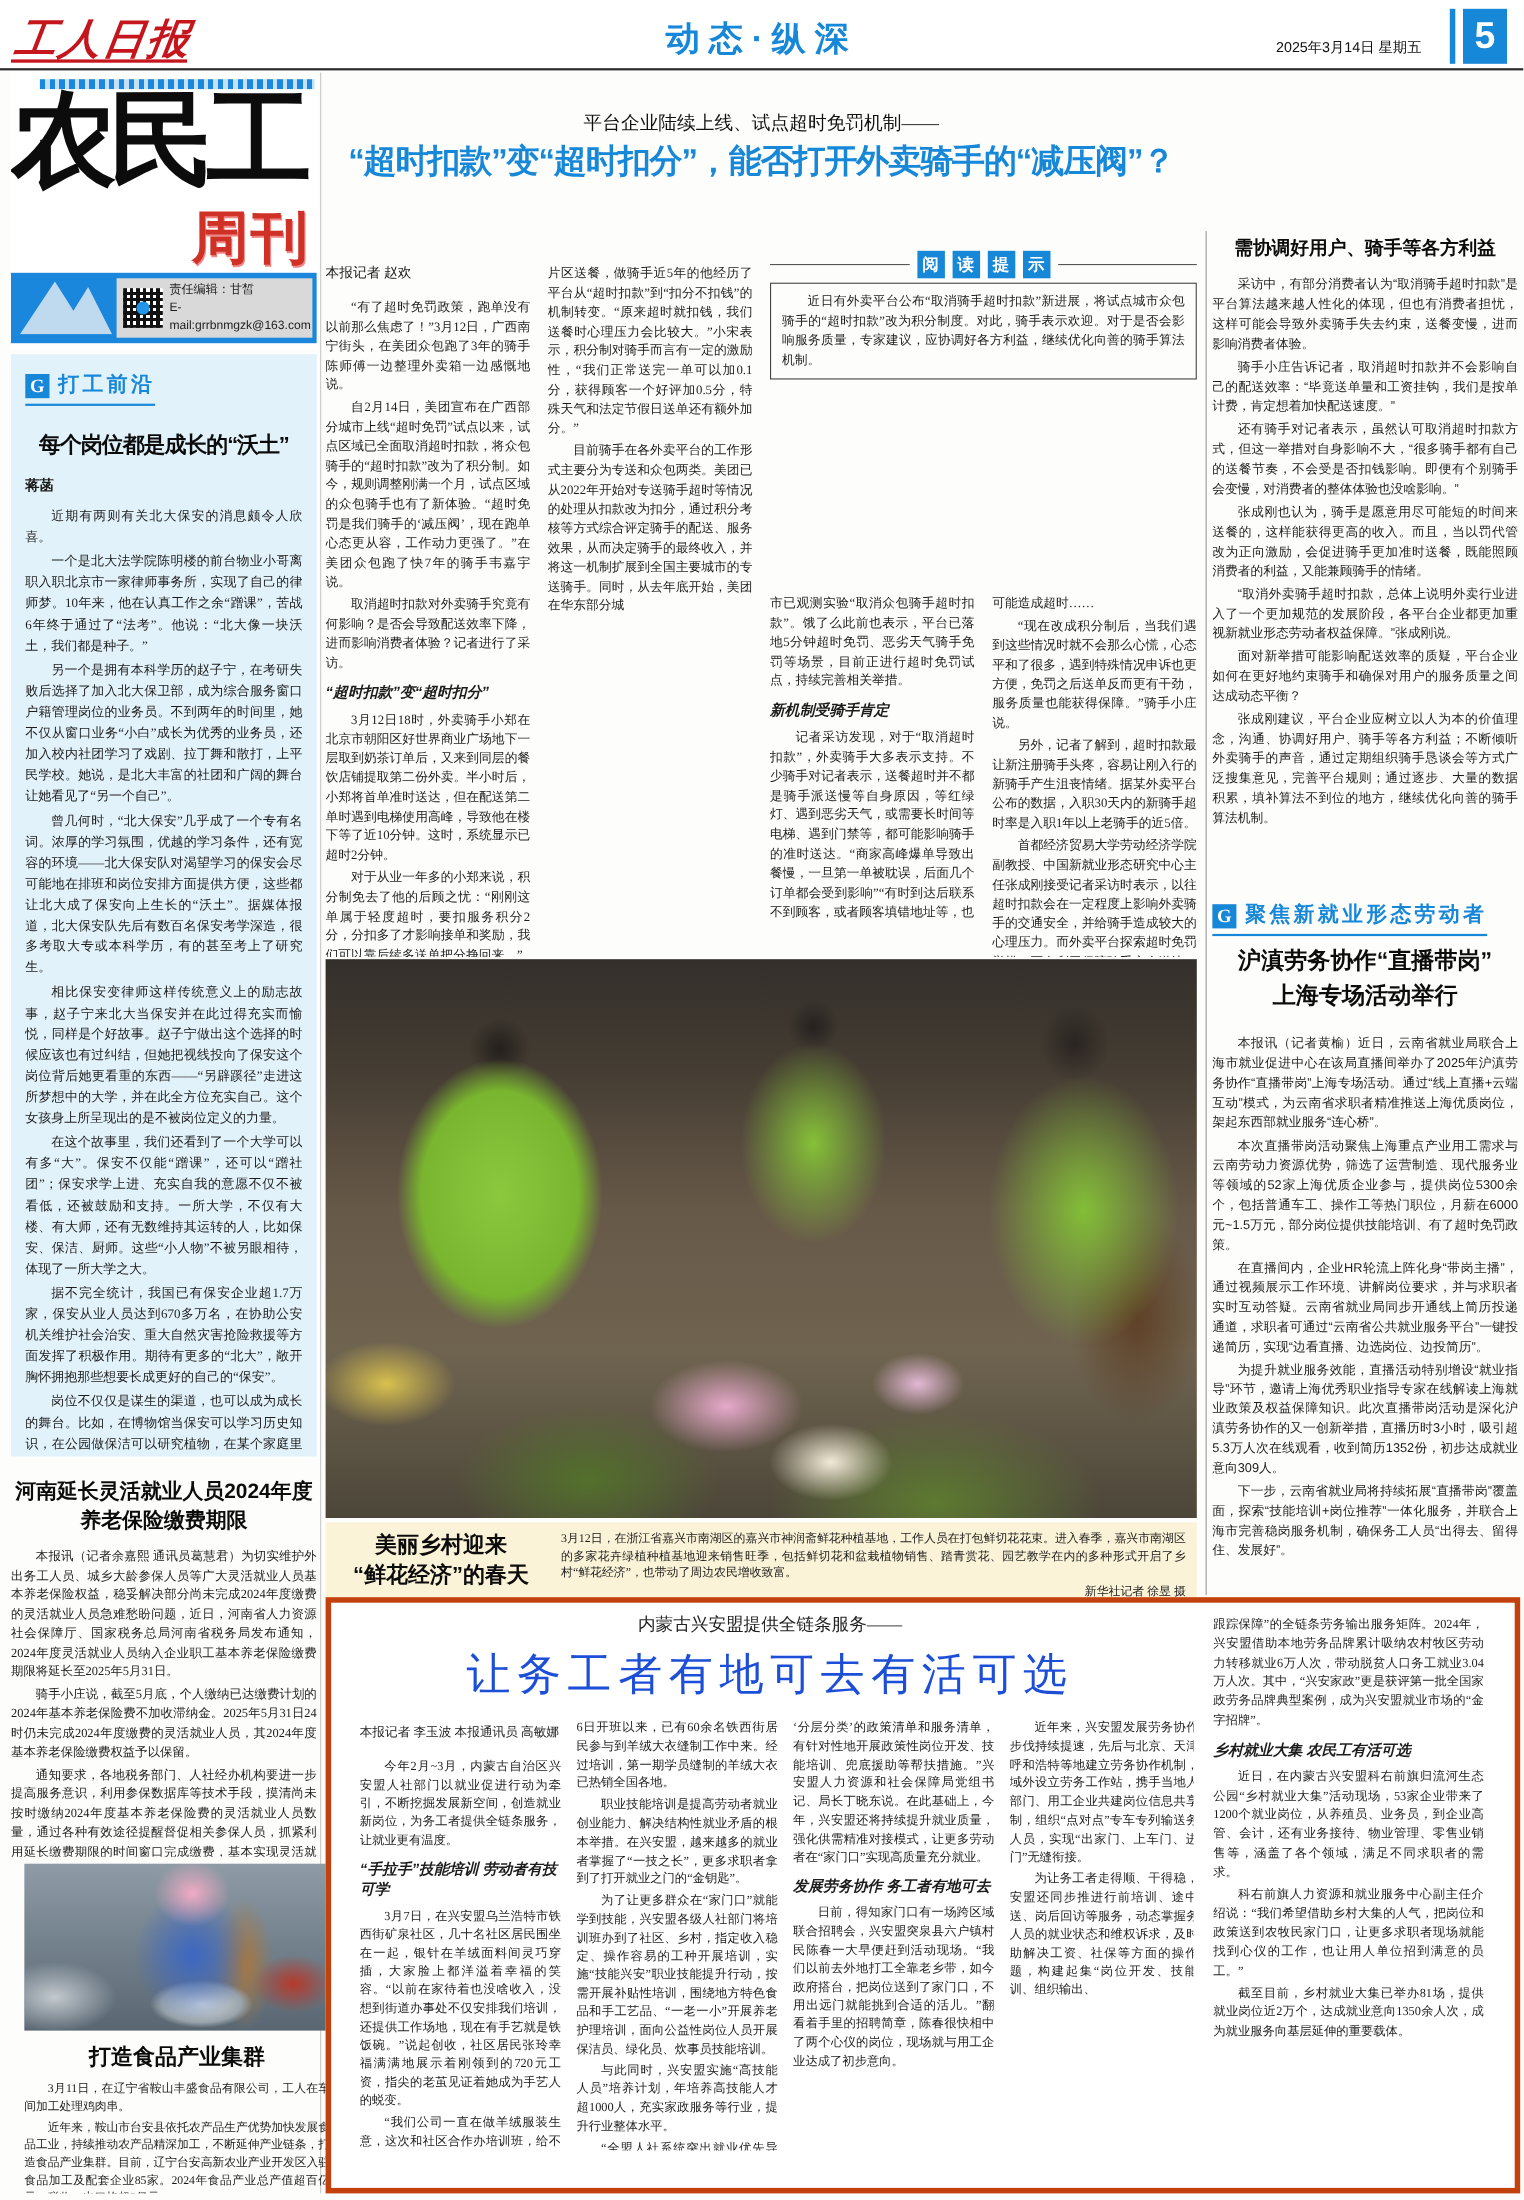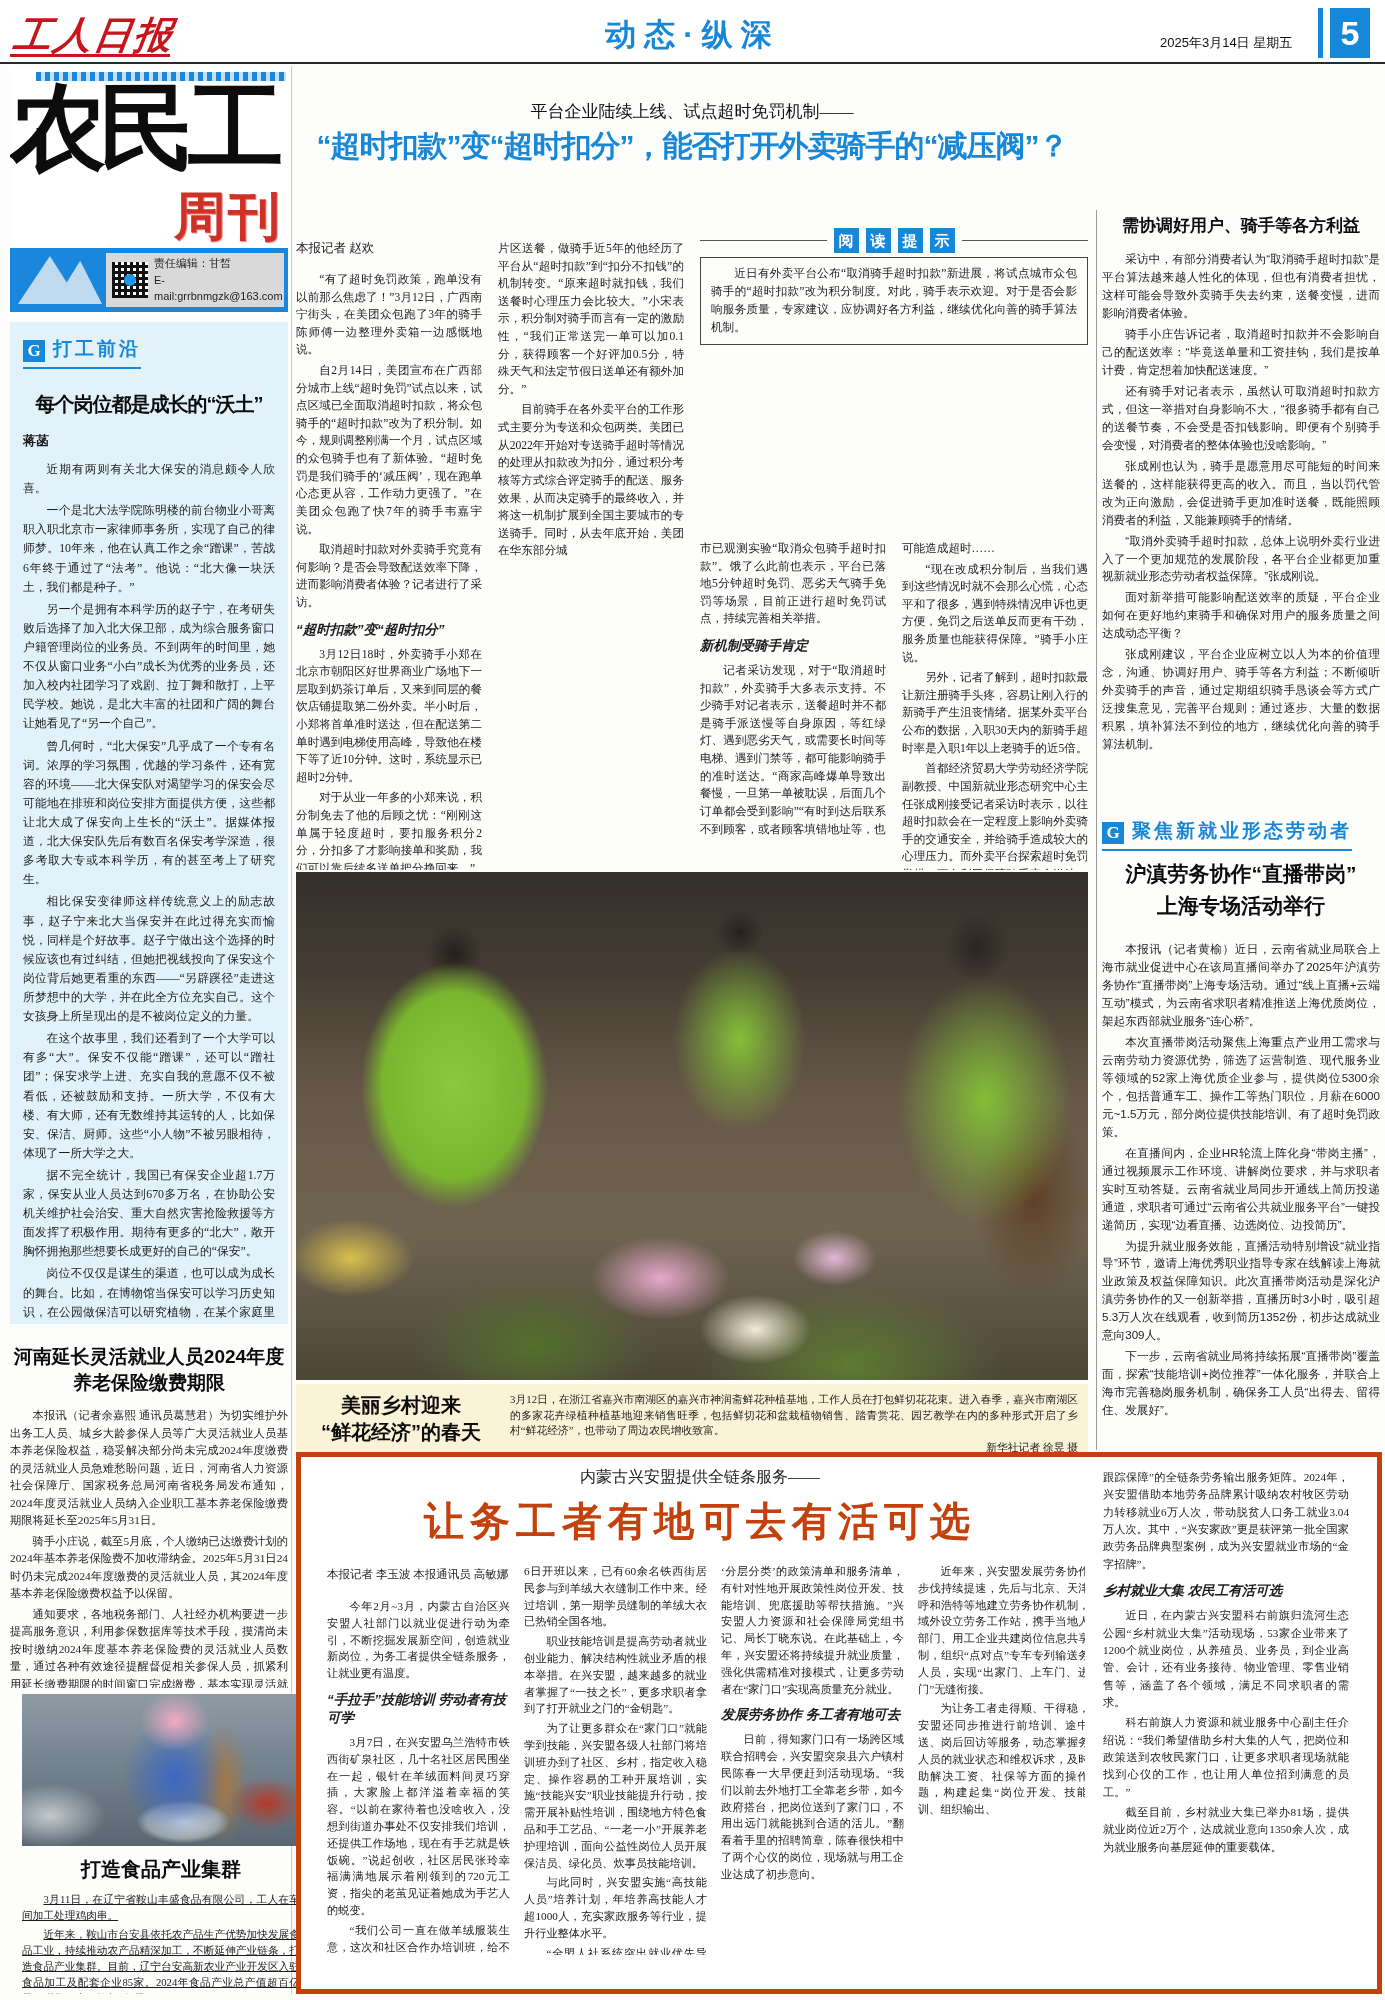--- a/index.html
+++ b/index.html
@@ -58,21 +58,21 @@
   #food-photo{width:278px;height:152px;background:
       radial-gradient(46px 40px at 55% 18%, #f0abc4 0%, transparent 75%),
       radial-gradient(70px 80px at 55% 55%, #3c67c2 0%, transparent 75%),
       radial-gradient(60px 28px at 58% 84%, #d7dde1 0%, #9aa4ab 60%, transparent 78%),
       radial-gradient(50px 35px at 88% 72%, #b53a2b 0%, transparent 75%),
       radial-gradient(36px 80px at 72% 60%, #a87840 0%, transparent 75%),
       radial-gradient(70px 40px at 10% 80%, #c3c9ce 0%, transparent 80%),
       linear-gradient(180deg,#8f9ca6 0%,#75838f 45%,#5a6772 100%);}
   #a3-title{margin:10px 0 8px;text-align:center;font-family:"Liberation Sans",sans-serif;
       font-weight:900;font-size:20px;color:#0c0c0c;}
-  #food .para{font-size:10.7px;line-height:1.5;text-decoration:underline;}
+  #food .para{font-size:10.7px;line-height:1.5;}
   
   #main{left:296px;top:64px;width:792px;height:1392px;}
   #kicker{position:absolute;left:0;top:36px;width:792px;text-align:center;
       font-size:17px;font-family:"Liberation Serif",serif;color:#111;}
   #headline{position:absolute;left:0;top:62px;width:792px;text-align:center;
       font-family:"Liberation Sans",sans-serif;font-weight:900;font-size:30px;
       letter-spacing:-1px;color:#1787d8;}
   #tipbox{position:absolute;left:404px;top:164px;width:388px;}
   #tip-head{display:flex;align-items:center;gap:7px;margin-bottom:4px;}
   #tip-head .line{flex:1;height:1px;background:#555;}
@@ -108,22 +108,22 @@
       display:flex;box-sizing:border-box;padding:8px 10px;gap:14px;}
   #cap-title{flex:0 0 190px;text-align:center;font-family:"Liberation Sans",sans-serif;
       font-weight:900;font-size:20px;line-height:1.35;color:#0c0c0c;}
   #cap-text{flex:1;font-size:10.8px;line-height:1.45;text-align:justify;}
   #cap-credit{text-align:right;font-size:10.8px;margin-top:1px;}
   
   #feature{left:296px;top:1452px;width:1086px;height:542px;border:5px solid #c2410c;
       box-sizing:border-box;background:#fff;display:flex;}
   #feat-left{width:796px;box-sizing:border-box;padding:8px 12px 6px 14px;}
   #feat-kicker{text-align:center;font-size:16px;color:#222;margin:2px 0 6px;}
-  #feat-title{text-align:center;font-family:"Liberation Serif",serif;font-weight:700;
-      font-size:40px;letter-spacing:6px;color:#c2410c;margin:0 0 14px;}
+  #feat-title{text-align:center;font-family:"Liberation Serif",serif;font-weight:400;
+      font-size:40px;letter-spacing:6px;color:#1d4ed8;margin:0 0 14px;}
   #feat-cols{display:flex;gap:14px;height:392px;overflow:hidden;margin-left:12px;}
   .fcol{width:183px;flex:0 0 183px;overflow:hidden;}
   .fcol .para{font-size:11.2px;line-height:1.5;}
   .fbyline{font-size:11.5px;margin:4px 0 16px;text-indent:0;}
   #feat-right{width:262px;box-sizing:border-box;padding:12px 10px 6px 6px;overflow:hidden;}
   #feat-right .para{font-size:11.2px;line-height:1.55;}
   
   #rightcol{left:1102px;top:64px;width:278px;height:1388px;overflow:hidden;}
   #r-head1{position:absolute;left:0;top:150px;width:278px;text-align:center;
       font-family:"Liberation Sans",sans-serif;font-weight:bold;font-size:17px;color:#0c0c0c;}

